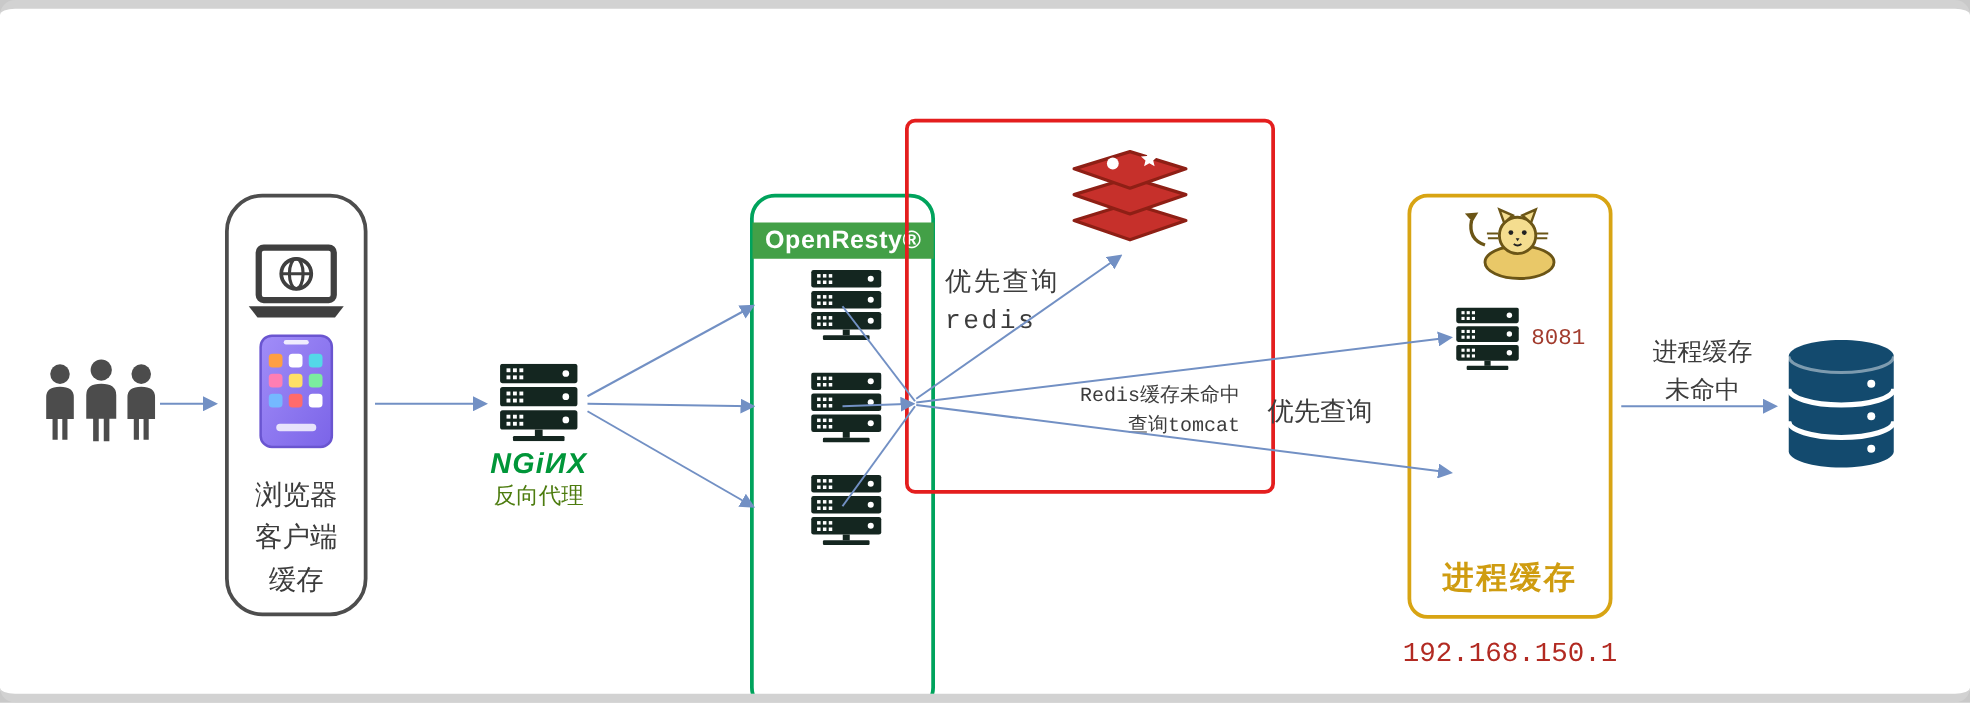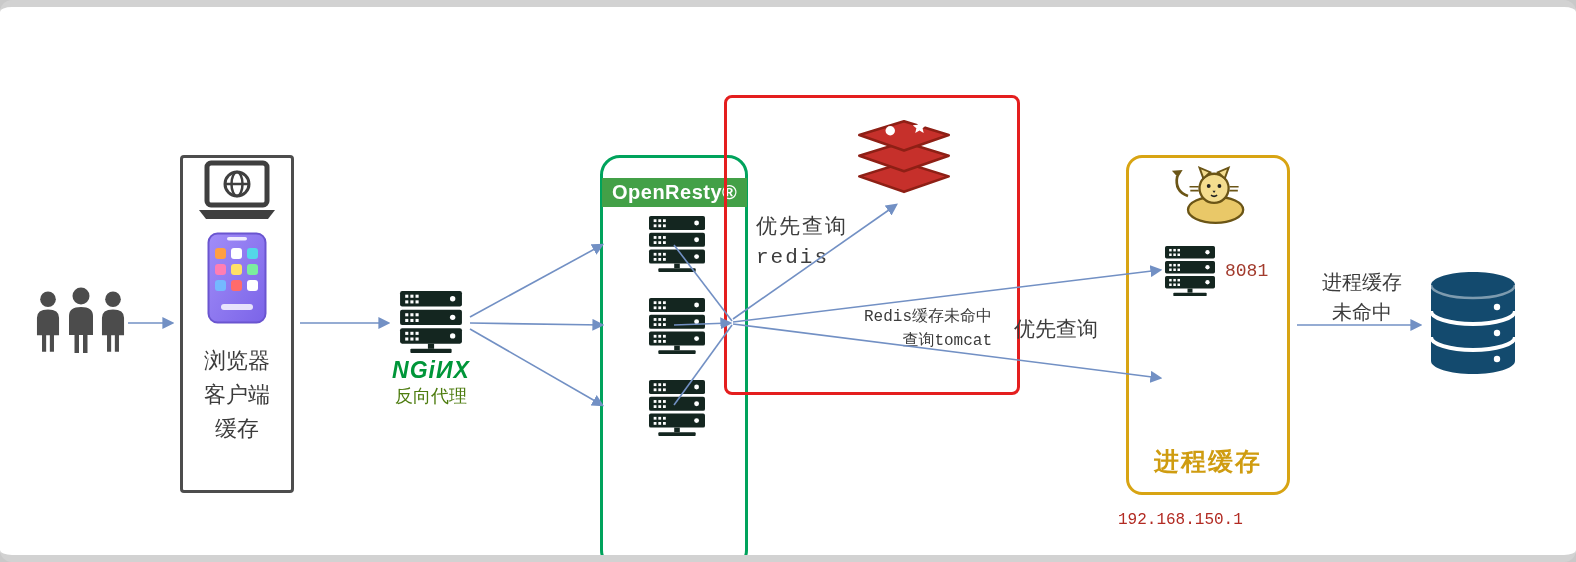--- a/index.html
+++ b/index.html
@@ -9,22 +9,22 @@
     position:relative; width:1576px; height:562px; background:#fff;
     border-top:7px solid #d2d2d2; border-bottom:7px solid #d2d2d2;
     border-radius:12px; overflow:hidden;
   }
   .abs { position:absolute; }
   .mono { font-family:Liberation Mono, monospace; }
   .prewrap { white-space:pre-line; }
   .overlay { position:absolute; left:0; top:0; width:1576px; height:562px; pointer-events:none; z-index:5; }
 
   .client-box {
-    border:3px solid var(--client-border,#4d4d4d); border-radius:4px;
-    display:flex; flex-direction:column; align-items:center; padding-top:2px;
+    border:3px solid var(--client-border,#4d4d4d); border-radius:30px;
+    display:flex; flex-direction:column; align-items:center; padding-top:37px;
   }
   .client-label { margin-top:20px; font-size:22px; line-height:1.55; text-align:center; color:var(--text-dark,#3c3c3c); }
 
   .nginx-logo { color:var(--nginx-green,#009639); font-weight:800; font-size:23px; letter-spacing:1px; text-align:center;font-style:italic; }
   .nginx-sub  { color:#4d7c0f; font-size:18px; text-align:center; }
 
   .openresty-box { border:3px solid var(--openresty-border,#00a35c); border-radius:20px; }
   .openresty-badge {
     position:absolute; left:-1px; top:20px;
     background:var(--openresty-badge-bg,#43a047); color:var(--openresty-badge-text,#fff);
@@ -37,21 +37,21 @@
 
   .lb-label { font-size:21px; color:var(--text-dark,#3c3c3c); }
 
   .tomcat-box { border:3px solid var(--tomcat-border,#d8a413); border-radius:16px; }
   .tc-row { display:flex; align-items:center; gap:8px; }
   .tc-port { color:var(--port-text,#a23b2d); font-size:18px; }
   .tomcat-label {
     position:absolute; bottom:14px; left:0; width:100%; text-align:center;
     color:var(--tomcat-label,#cf9c10); font-size:25px; font-weight:bold; letter-spacing:2px;
   }
-  .tomcat-ip { text-align:left; color:var(--ip-text,#b22a22); font-size:16px; }
+  .tomcat-ip { text-align:center; color:var(--ip-text,#b22a22); font-size:22px; }
 
   .db-miss { font-size:20px; line-height:1.5; text-align:center; color:var(--text-dark,#3c3c3c); }
 </style>
 </head>
 <body>
 
 <div class="canvas">
 
   <svg width="0" height="0" style="position:absolute" aria-hidden="true">
     <defs>

